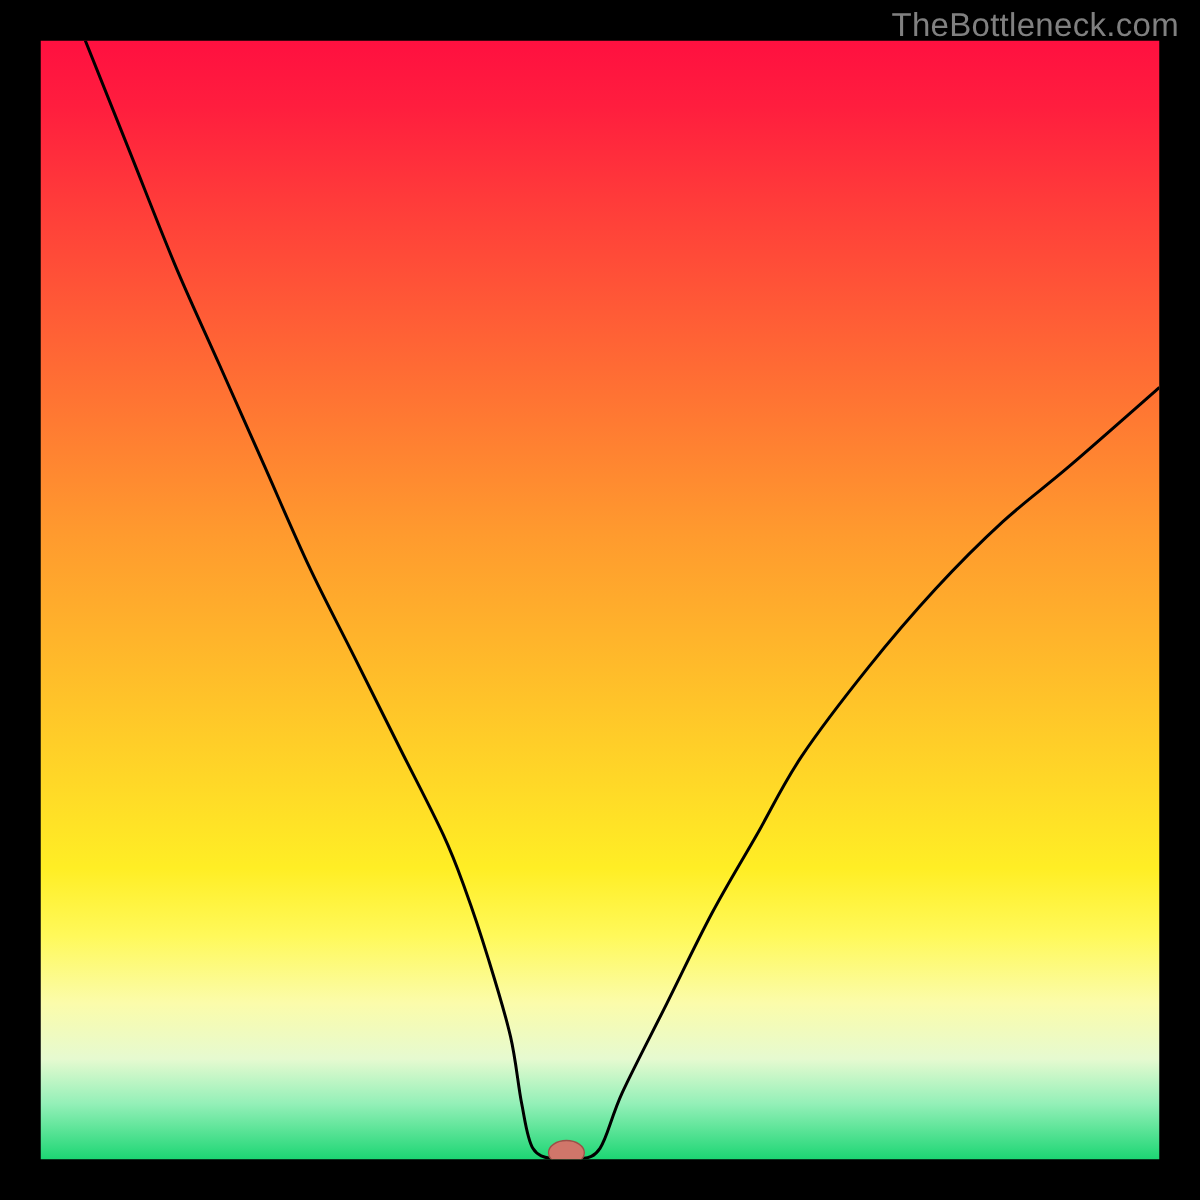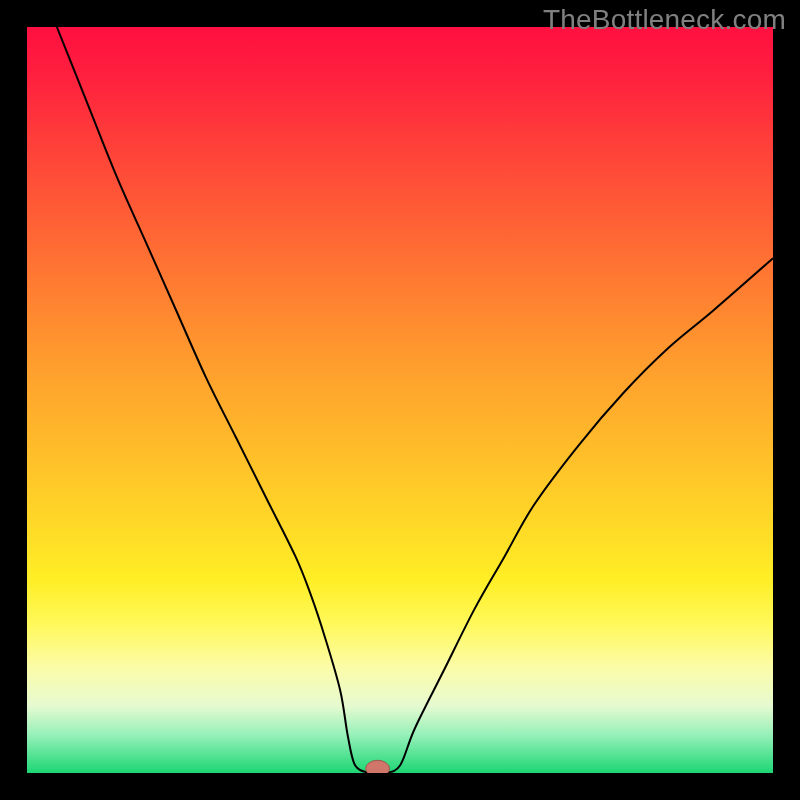--- a/index.html
+++ b/index.html
@@ -15,21 +15,21 @@
     position: relative;
     width: 800px;
     height: 800px;
     background: #000;
   }
   .watermark {
     position: absolute;
     top: 4px;
     right: 14px;
     color: #808080;
-    font-size: 28px;
+    font-size: 22px;
     font-weight: 500;
     letter-spacing: 0.2px;
     z-index: 10;
   }
   .plot-area {
     position: absolute;
     left: 27px;
     top: 27px;
     width: 746px;
     height: 746px;

